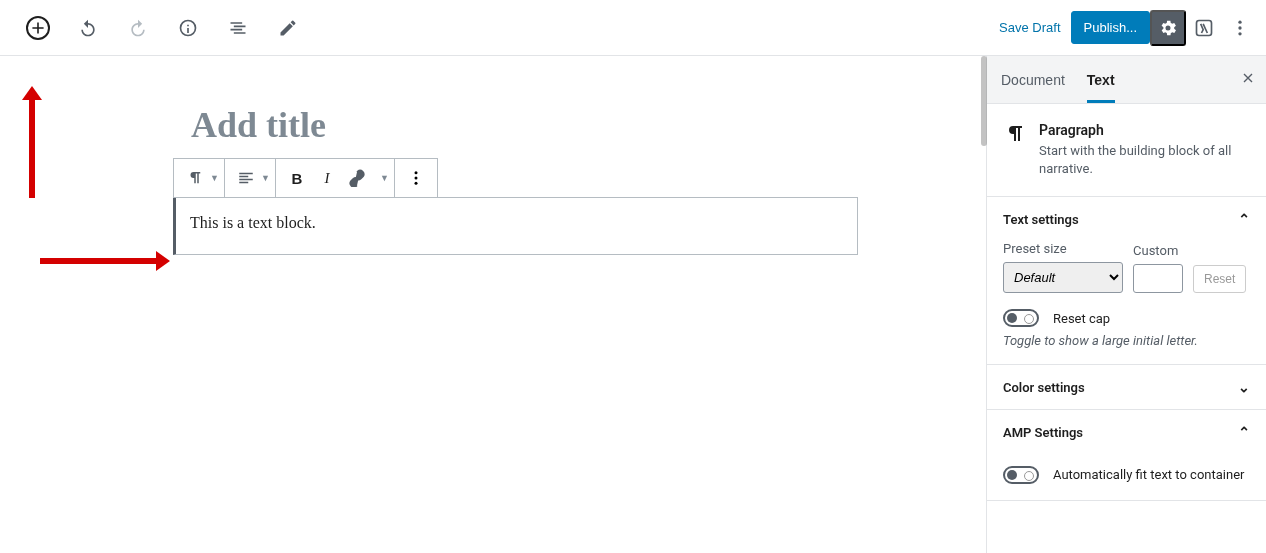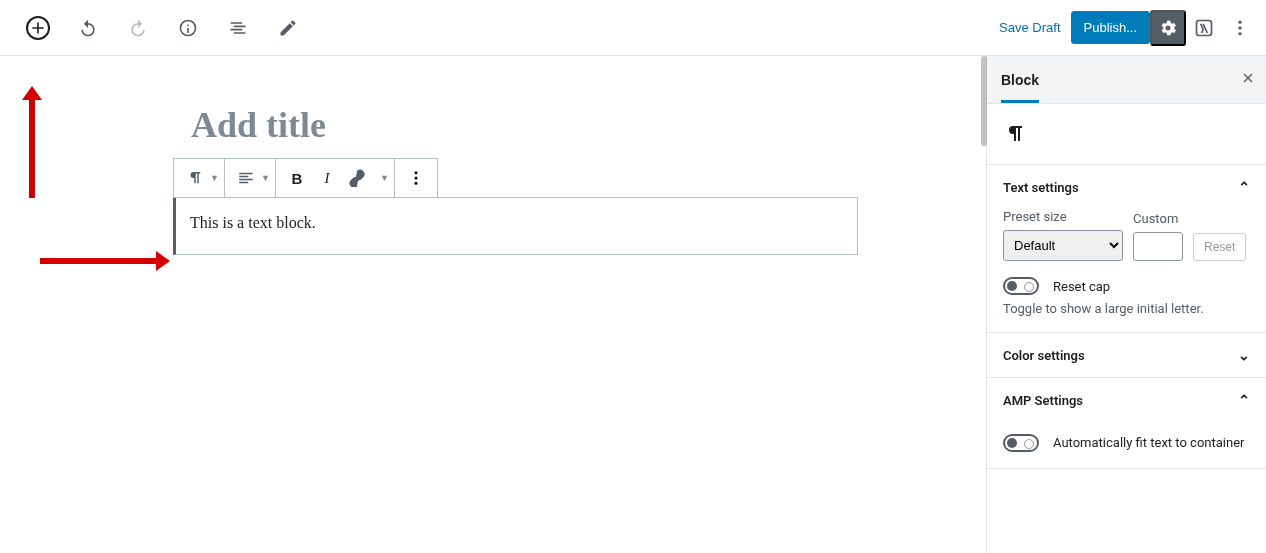--- a/index.html
+++ b/index.html
@@ -165,21 +165,21 @@
     .block-card .desc { color:#555d66; margin-top:4px; font-size:13px; line-height:1.4; }
     .panel { border-bottom:1px solid #e2e4e7; }
     .panel-head {
       display:flex; justify-content:space-between; align-items:center;
       padding:14px 16px; cursor:pointer; font-weight:600; font-size:13px;
     }
     .panel-body { padding: 0 16px 16px; }
     .row { display:flex; gap:10px; align-items:flex-end; }
     .lbl { font-size:13px; color:#555d66; margin-bottom:6px; display:block; }
     select, input[type=text] {
-      border:1px solid #8d96a0; border-radius:3px; padding:6px; font-size:13px;
+      border:1px solid #8d96a0; border-radius:3px; padding:6px; font-size:13px;font-style:italic;
     }
     .preset-select { width:120px; }
     .custom-input { width:50px; }
     .reset-btn {
       border:1px solid #ccc; color:#999; background:#fff; border-radius:3px;
       padding:6px 10px; font-size:12px; cursor:not-allowed;
     }
     .toggle {
       display:flex; align-items:center; gap:14px; margin-top:16px;
     }
@@ -188,21 +188,21 @@
       position:relative; flex-shrink:0;
     }
     .switch::after {
       content:""; position:absolute; left:2px; top:2px; width:10px;height:10px;
       background:#555d66; border-radius:50%;
     }
     .switch::before {
       content:""; position:absolute; right:3px; top:3px; width:8px;height:8px;
       border:1px solid #999; border-radius:50%;
     }
-    .toggle-desc { color:#555d66; margin-top:6px; font-size:13px; }
+    .toggle-desc { font-style:italic; color:#555d66; margin-top:6px; font-size:13px; }
     .chev { font-size:14px; color:#1e1e1e; }
   </style>
 </head>
 <body>
 
 <div class="top-toolbar">
   <div class="top-left">
     <button class="icon-btn">
       <span class="circled-add">
           <svg viewBox="0 0 20 20">
@@ -314,33 +314,38 @@
         </div>
       </div>
 
       <div class="block-content">This is a text block.</div>
     </div>
   </div>
 
   <div class="sidebar">
     <div class="sidebar-scroll"></div>
     <div class="side-tabs">
-      <button class="tab active">Block</button>
+      <button class="tab">Document</button>
+      <button class="tab active">Text</button>
       <button class="close-side">
         <svg viewBox="0 0 24 24" width="16" height="16">
             <path fill="currentColor" d="M18 6L6 18M6 6l12 12" stroke="currentColor" stroke-width="2"></path>
           </svg>
       </button>
     </div>
 
     <div class="block-card">
       <div class="icn">
         <svg viewBox="0 0 24 24" width="24" height="24">
             <path fill="currentColor" d="M10 4a4 4 0 000 8h1v7h2V6h2v13h2V6h2V4h-9z"></path>
           </svg>
+      </div>
+      <div>
+        <div class="title">Paragraph</div>
+        <div class="desc">Start with the building block of all narrative.</div>
       </div>
     </div>
 
     <div class="panel">
       <div class="panel-head">
         <span>Text settings</span>
         <span class="chev">⌃</span>
       </div>
       <div class="panel-body">
         <div class="row">

